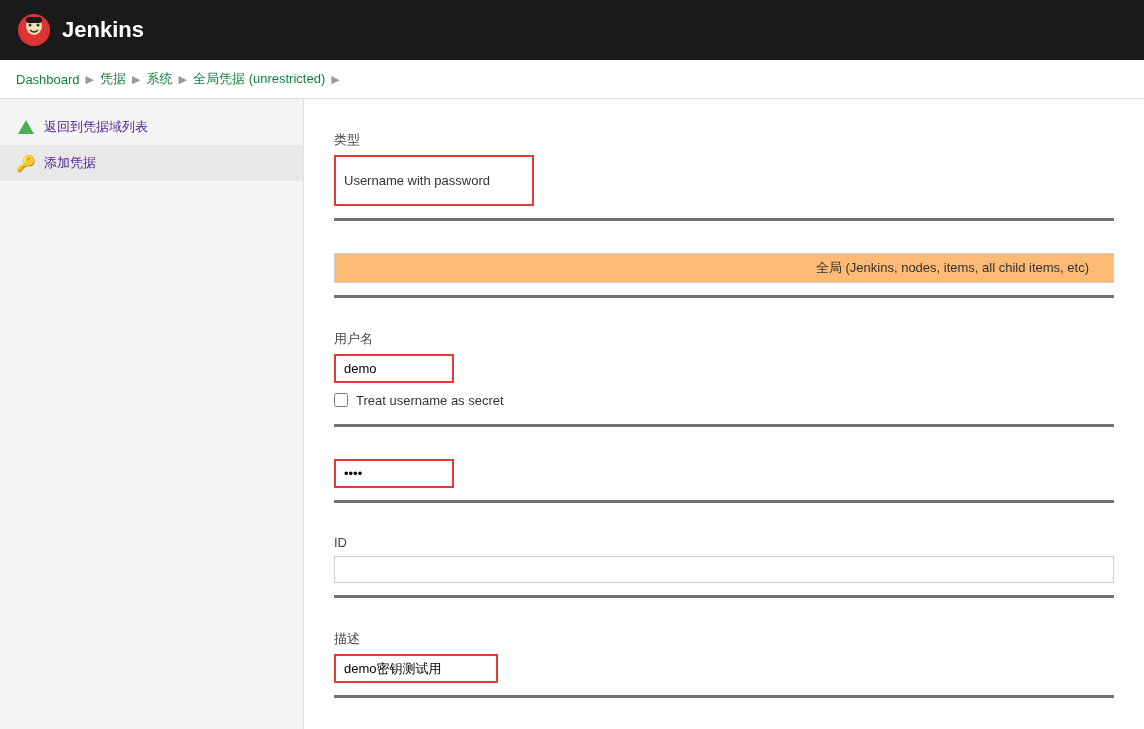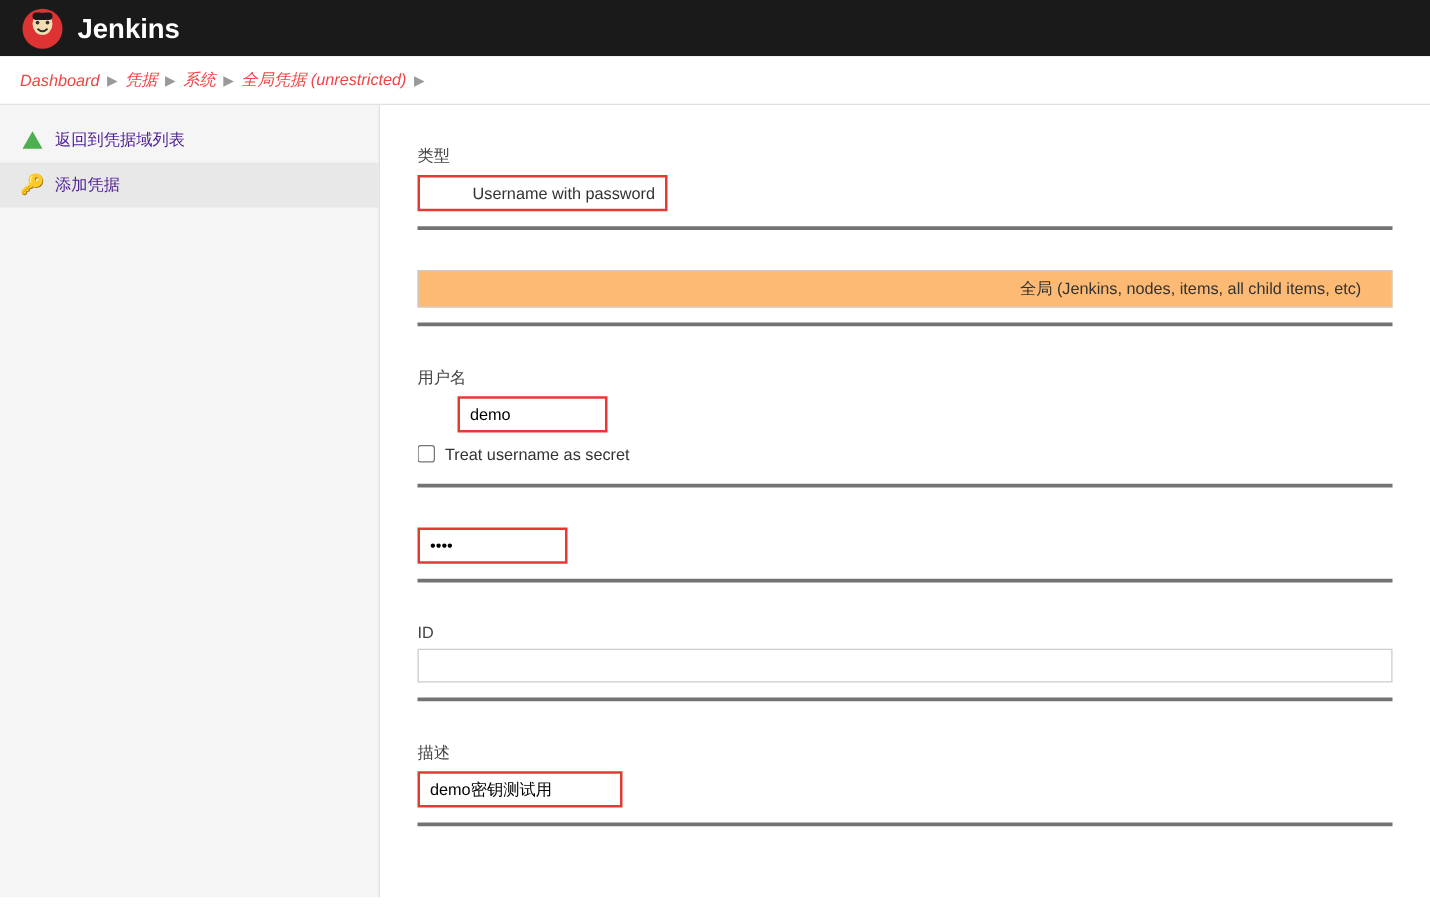--- a/index.html
+++ b/index.html
@@ -4,21 +4,21 @@
   <style>
     * { box-sizing: border-box; margin: 0; padding: 0; }
     body { font-family: 'Segoe UI', Arial, sans-serif; font-size: 13px; background: #fff; color: #333; }
 
     
     .header {
       background: #1a1a1a;
       display: flex;
       align-items: center;
       padding: 0 16px;
-      height: 45px;
+      height: 60px;
     }
     .header-logo {
       display: flex;
       align-items: center;
       gap: 10px;
     }
     .header-title {
       color: #fff;
       font-size: 22px;
       font-weight: bold;
@@ -33,23 +33,22 @@
       display: flex;
       align-items: center;
       padding: 10px 16px;
       background: #fff;
       border-bottom: 1px solid #e0e0e0;
       font-size: 13px;
       color: #333;
       gap: 6px;
     }
     .breadcrumb a {
-      color: #ef4444;
+      color: #15803d;
       text-decoration: none;
-      font-style: italic;
     }
     .breadcrumb-sep {
       color: #999;
       font-size: 11px;
     }
 
     
     .layout {
       display: flex;
       min-height: calc(100vh - 95px);
@@ -113,46 +112,44 @@
       border: 1px solid #ccc;
       padding: 5px 8px;
       font-size: 13px;
       outline: none;
       background: #fff;
     }
 
     .type-select {
       display: inline-block;
       border: 2px solid #e53935;
-      padding: 5px 8px;
+      padding: 16px 8px;
       font-size: 13px;
       background: #fff;
       min-width: 200px;
       color: #333;
       cursor: pointer;
-      text-align: right;
     }
 
     .scope-display {
       border: 1px solid #ccc;
       padding: 5px 24px;
       font-size: 13px;
       background: #fdba74;
       width: 100%;
       max-width: 780px;
       color: #333;
       text-align: right;
     }
 
     .username-input {
       border: 2px solid #e53935;
       padding: 5px 8px;
       font-size: 13px;
       width: 120px;
-      margin-left: 32px;
     }
 
     .checkbox-row {
       display: flex;
       align-items: flex-start;
       gap: 8px;
       margin-bottom: 4px;
     }
     .checkbox-row input[type="checkbox"] {
       width: 14px;

